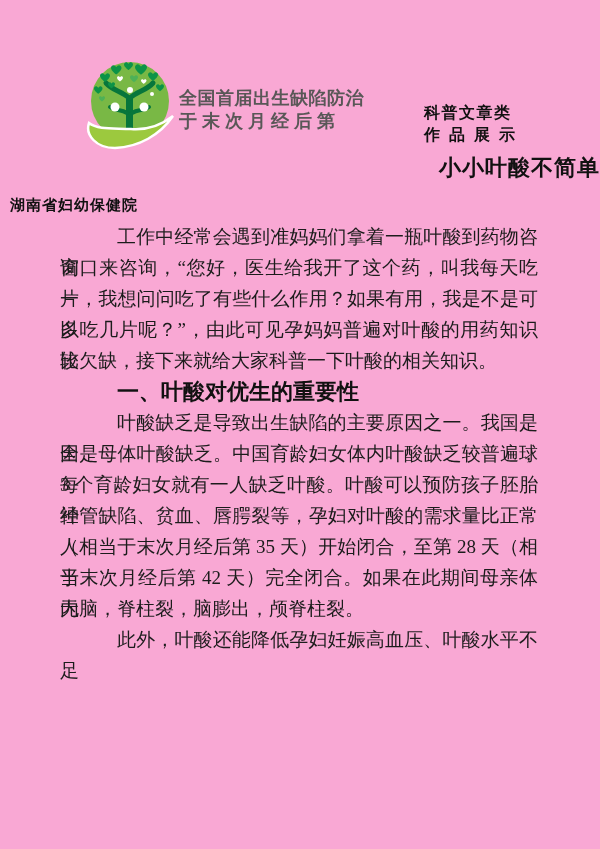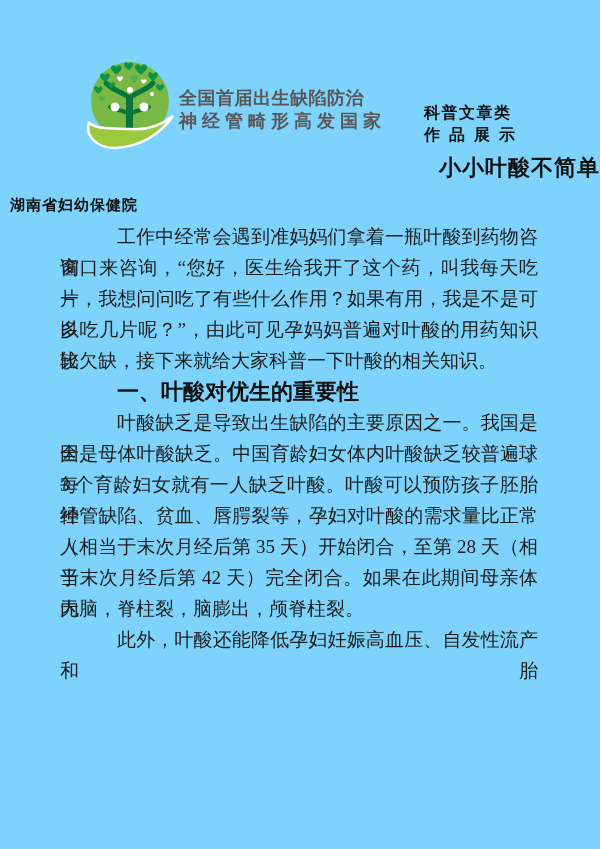--- a/index.html
+++ b/index.html
@@ -6,21 +6,21 @@
   body {
     width: 600px; height: 849px;
     background: #ffffff;
     font-family: "Liberation Serif", "DejaVu Serif", serif;
     color: #1c1c1c;
     overflow: hidden;
   }
   .page {
     position: relative;
     width: 600px; height: 849px;
-    background: #7dd3fc;
+    background: #f9a8d4;
   }
   
   .logo-img {
     position: absolute; left: 84px; top: 60px;
     width: 90px; height: 92px;
   }
   .logo-text {
     position: absolute; left: 179px; top: 87px;
     font-family: "Liberation Sans", "DejaVu Sans", sans-serif;
     font-weight: bold;
@@ -118,21 +118,21 @@
       <use href="#heart" fill="#ffffff" transform="translate(33,16) scale(0.6)"></use>
       <use href="#heart" fill="#ffffff" transform="translate(57,19) scale(0.55)"></use>
       <use href="#heart" fill="#0c9347" transform="translate(24,22) scale(0.7)"></use>
 
       <path d="M5 63 C1 75 12 88 31 88 C55 87 76 75 89 56 C75 67 60 70 47 69 C30 68 14 70 5 63 Z" fill="#9cc93e" stroke="#ffffff" stroke-width="2.5"></path>
     </svg>
   </div>
 
   <div class="logo-text">
     <div class="l1">全国首届出生缺陷防治</div>
-    <div class="l2">神经管畸形高发国家</div>
+    <div class="l2">于末次月经后第</div>
   </div>
 
   <div class="category">
     <div class="l1">科普文章类</div>
     <div class="l2">作品展示</div>
   </div>
 
   <div class="title">小小叶酸不简单</div>
   <div class="subtitle">湖南省妇幼保健院</div>
 
@@ -148,17 +148,17 @@
       <div>
         <div class="bodyline j ind">叶酸缺乏是导致出生缺陷的主要原因之一。我国是全球</div>
         <div class="bodyline j">因是母体叶酸缺乏。中国育龄妇女体内叶酸缺乏较普遍，每</div>
         <div class="bodyline j">3 个育龄妇女就有一人缺乏叶酸。叶酸可以预防孩子胚胎神</div>
         <div class="bodyline j">经管缺陷、贫血、唇腭裂等，孕妇对叶酸的需求量比正常人</div>
         <div class="bodyline j">（相当于末次月经后第 35 天）开始闭合，至第 28 天（相当</div>
         <div class="bodyline j">于末次月经后第 42 天）完全闭合。如果在此期间母亲体内</div>
         <div class="bodyline">无脑，脊柱裂，脑膨出，颅脊柱裂。</div>
       </div>
       <div>
-        <div class="bodyline j ind">此外，叶酸还能降低孕妇妊娠高血压、自发性流产和胎</div>
+        <div class="bodyline j ind">此外，叶酸还能降低孕妇妊娠高血压、叶酸水平不足</div>
       </div>
     </div>
 
 </div>
 
 </body></html>

